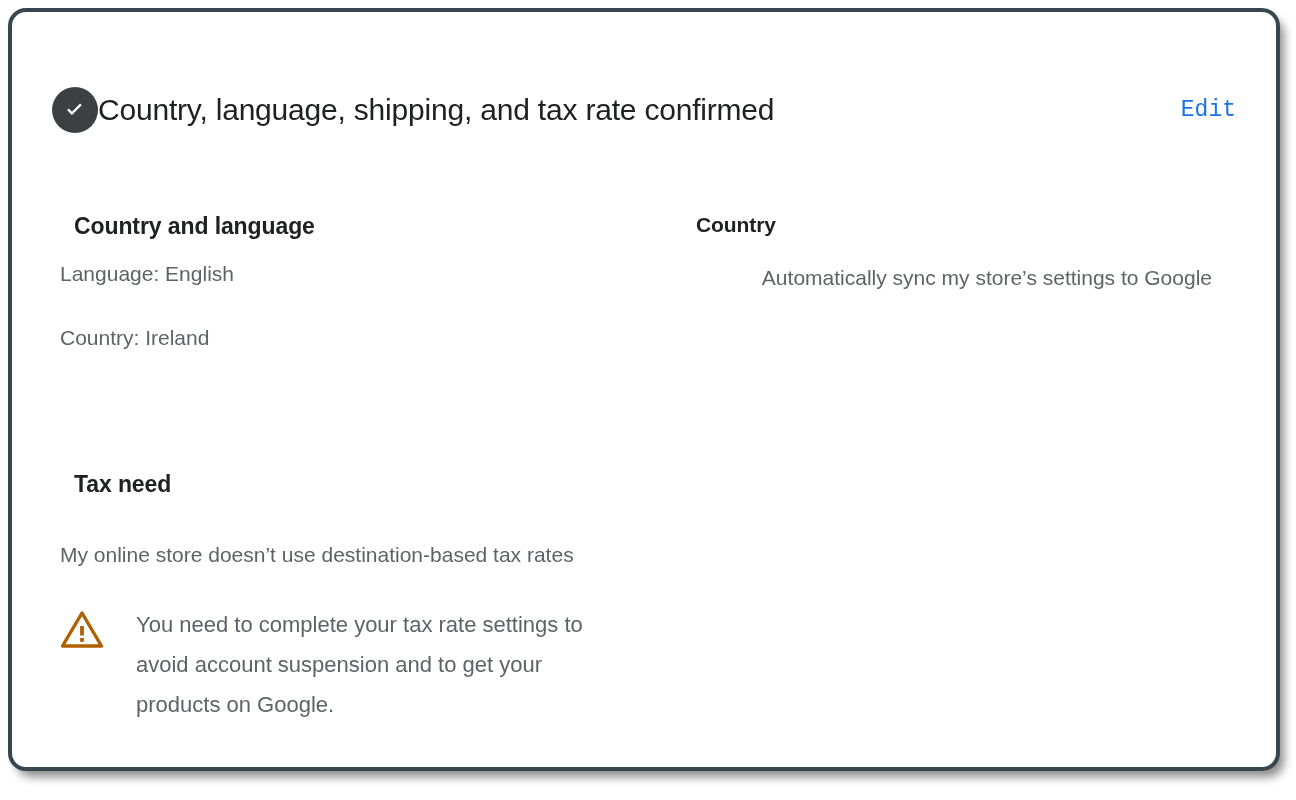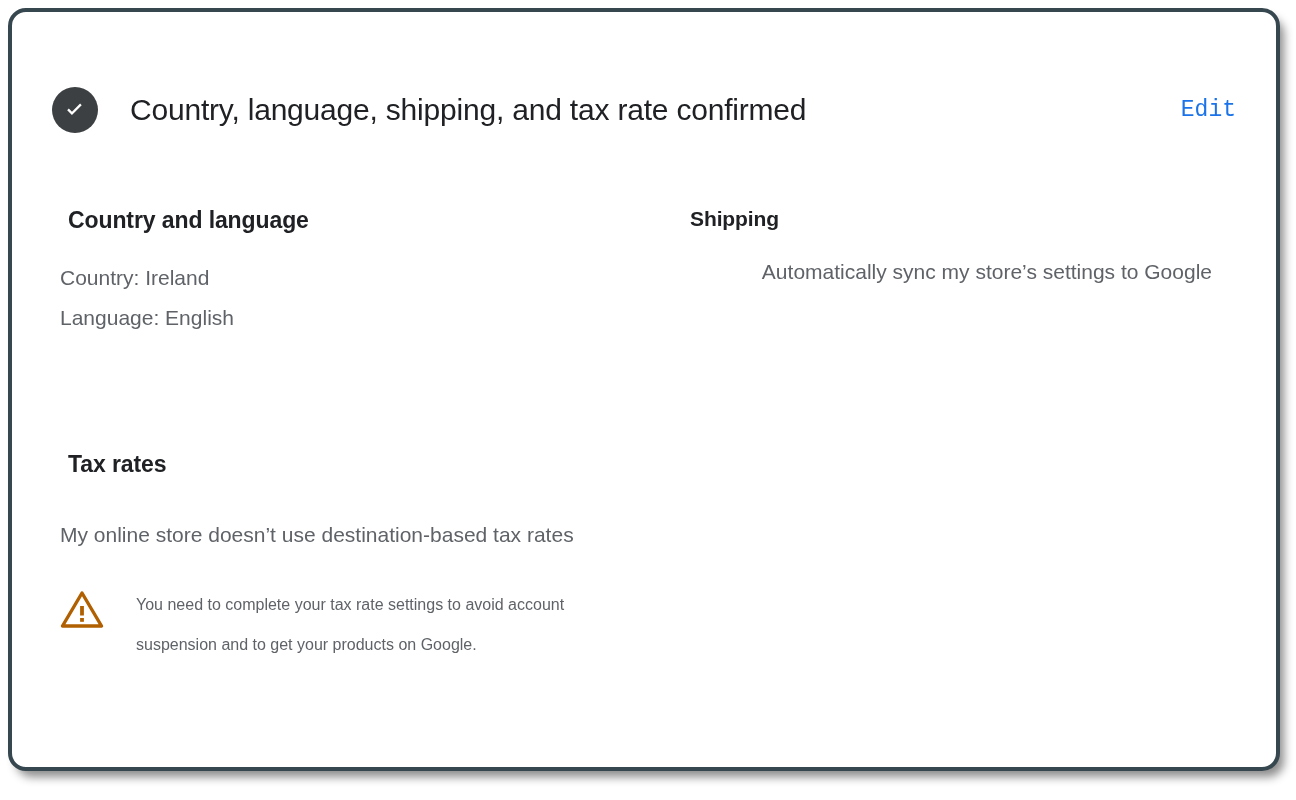--- a/index.html
+++ b/index.html
@@ -52,21 +52,20 @@
     border-radius: 50%;
     background: #3c4043;
     display: flex;
     align-items: center;
     justify-content: center;
   }
   .check-icon svg { display: block; }
 
   .header-title {
     flex: 1 1 auto;
-    margin-left: 32px;
     font-size: 30px;
     line-height: 36px;
     font-weight: 400;
     color: #202124;
     letter-spacing: -0.2px;
     white-space: nowrap;
   }
 
   .edit-link {
     flex: 0 0 auto;
@@ -96,21 +95,21 @@
   .col-right { left: 630px; width: 560px; }
 
   .section { margin-bottom: 0; }
 
   .sec-heading {
     font-size: 23px;
     line-height: 28px;
     font-weight: 700;
     color: #202124;
     letter-spacing: -0.1px;
-    margin: 8px;
+    margin: 14px;
   }
   .sec-heading.small { font-size: 21px; line-height: 26px; }
 
   .sec-body {
     font-size: 21px;
     line-height: 40px;
     font-weight: 400;
     color: #5f6368;
     margin: 0;
   }
@@ -140,21 +139,21 @@
     flex: 0 0 auto;
     width: 44px;
     height: 40px;
     margin-top: 4px;
   }
   .warn-icon svg { display: block; }
 
   .warn-text {
     flex: 1 1 auto;
     margin-left: 32px;
-    font-size: 16px;
+    font-size: 22px;
     line-height: 40px;
     color: #5f6368;
     width: 460px;
   }
 </style>
 </head>
 <body>
 
 <div id="stage">
 
@@ -172,48 +171,48 @@
 
       <a class="edit-link" href="#">Edit</a>
     </div>
 
     <div class="body-grid">
 
       <div class="col col-left">
 
         <div class="section">
           <div class="sec-heading">Country and language</div>
+          <div class="sec-body tight">Language: English</div>
           <div class="sec-body tight" style="margin-top:24px;">Country: Ireland</div>
-          <div class="sec-body tight">Language: English</div>
         </div>
 
         <div class="gap-tax"></div>
 
         <div class="section">
-          <div class="sec-heading sec-heading-tax">Tax rates</div>
+          <div class="sec-heading sec-heading-tax">Tax need</div>
           <div class="sec-body-tax" style="margin-top:37px;">My online store doesn’t use destination-based tax rates</div>
 
           <div class="warning-row">
             <span class="warn-icon">
               <svg width="44" height="40" viewBox="0 0 44 40" aria-hidden="true">
                 <path d="M22 4 L41.5 37 L2.5 37 Z" fill="none" stroke="#b06000" stroke-width="3.4" stroke-linejoin="round"></path>
                 <rect x="20.1" y="17" width="3.8" height="9.5" fill="#b06000"></rect>
                 <rect x="20.1" y="29" width="3.8" height="3.8" fill="#b06000"></rect>
               </svg>
             </span>
             <div class="warn-text">You need to complete your tax rate settings to avoid account suspension and to get your products on Google.</div>
           </div>
         </div>
 
       </div>
 
       <div class="col col-right">
 
         <div class="section">
-          <div class="sec-heading small">Shipping</div>
+          <div class="sec-heading small">Country</div>
           <div class="sec-body" style="margin-top:20px; width:530px;text-align:right;">Automatically sync my store’s settings to Google</div>
         </div>
 
       </div>
 
     </div>
   </div>
 </div>
 
 </body></html>

